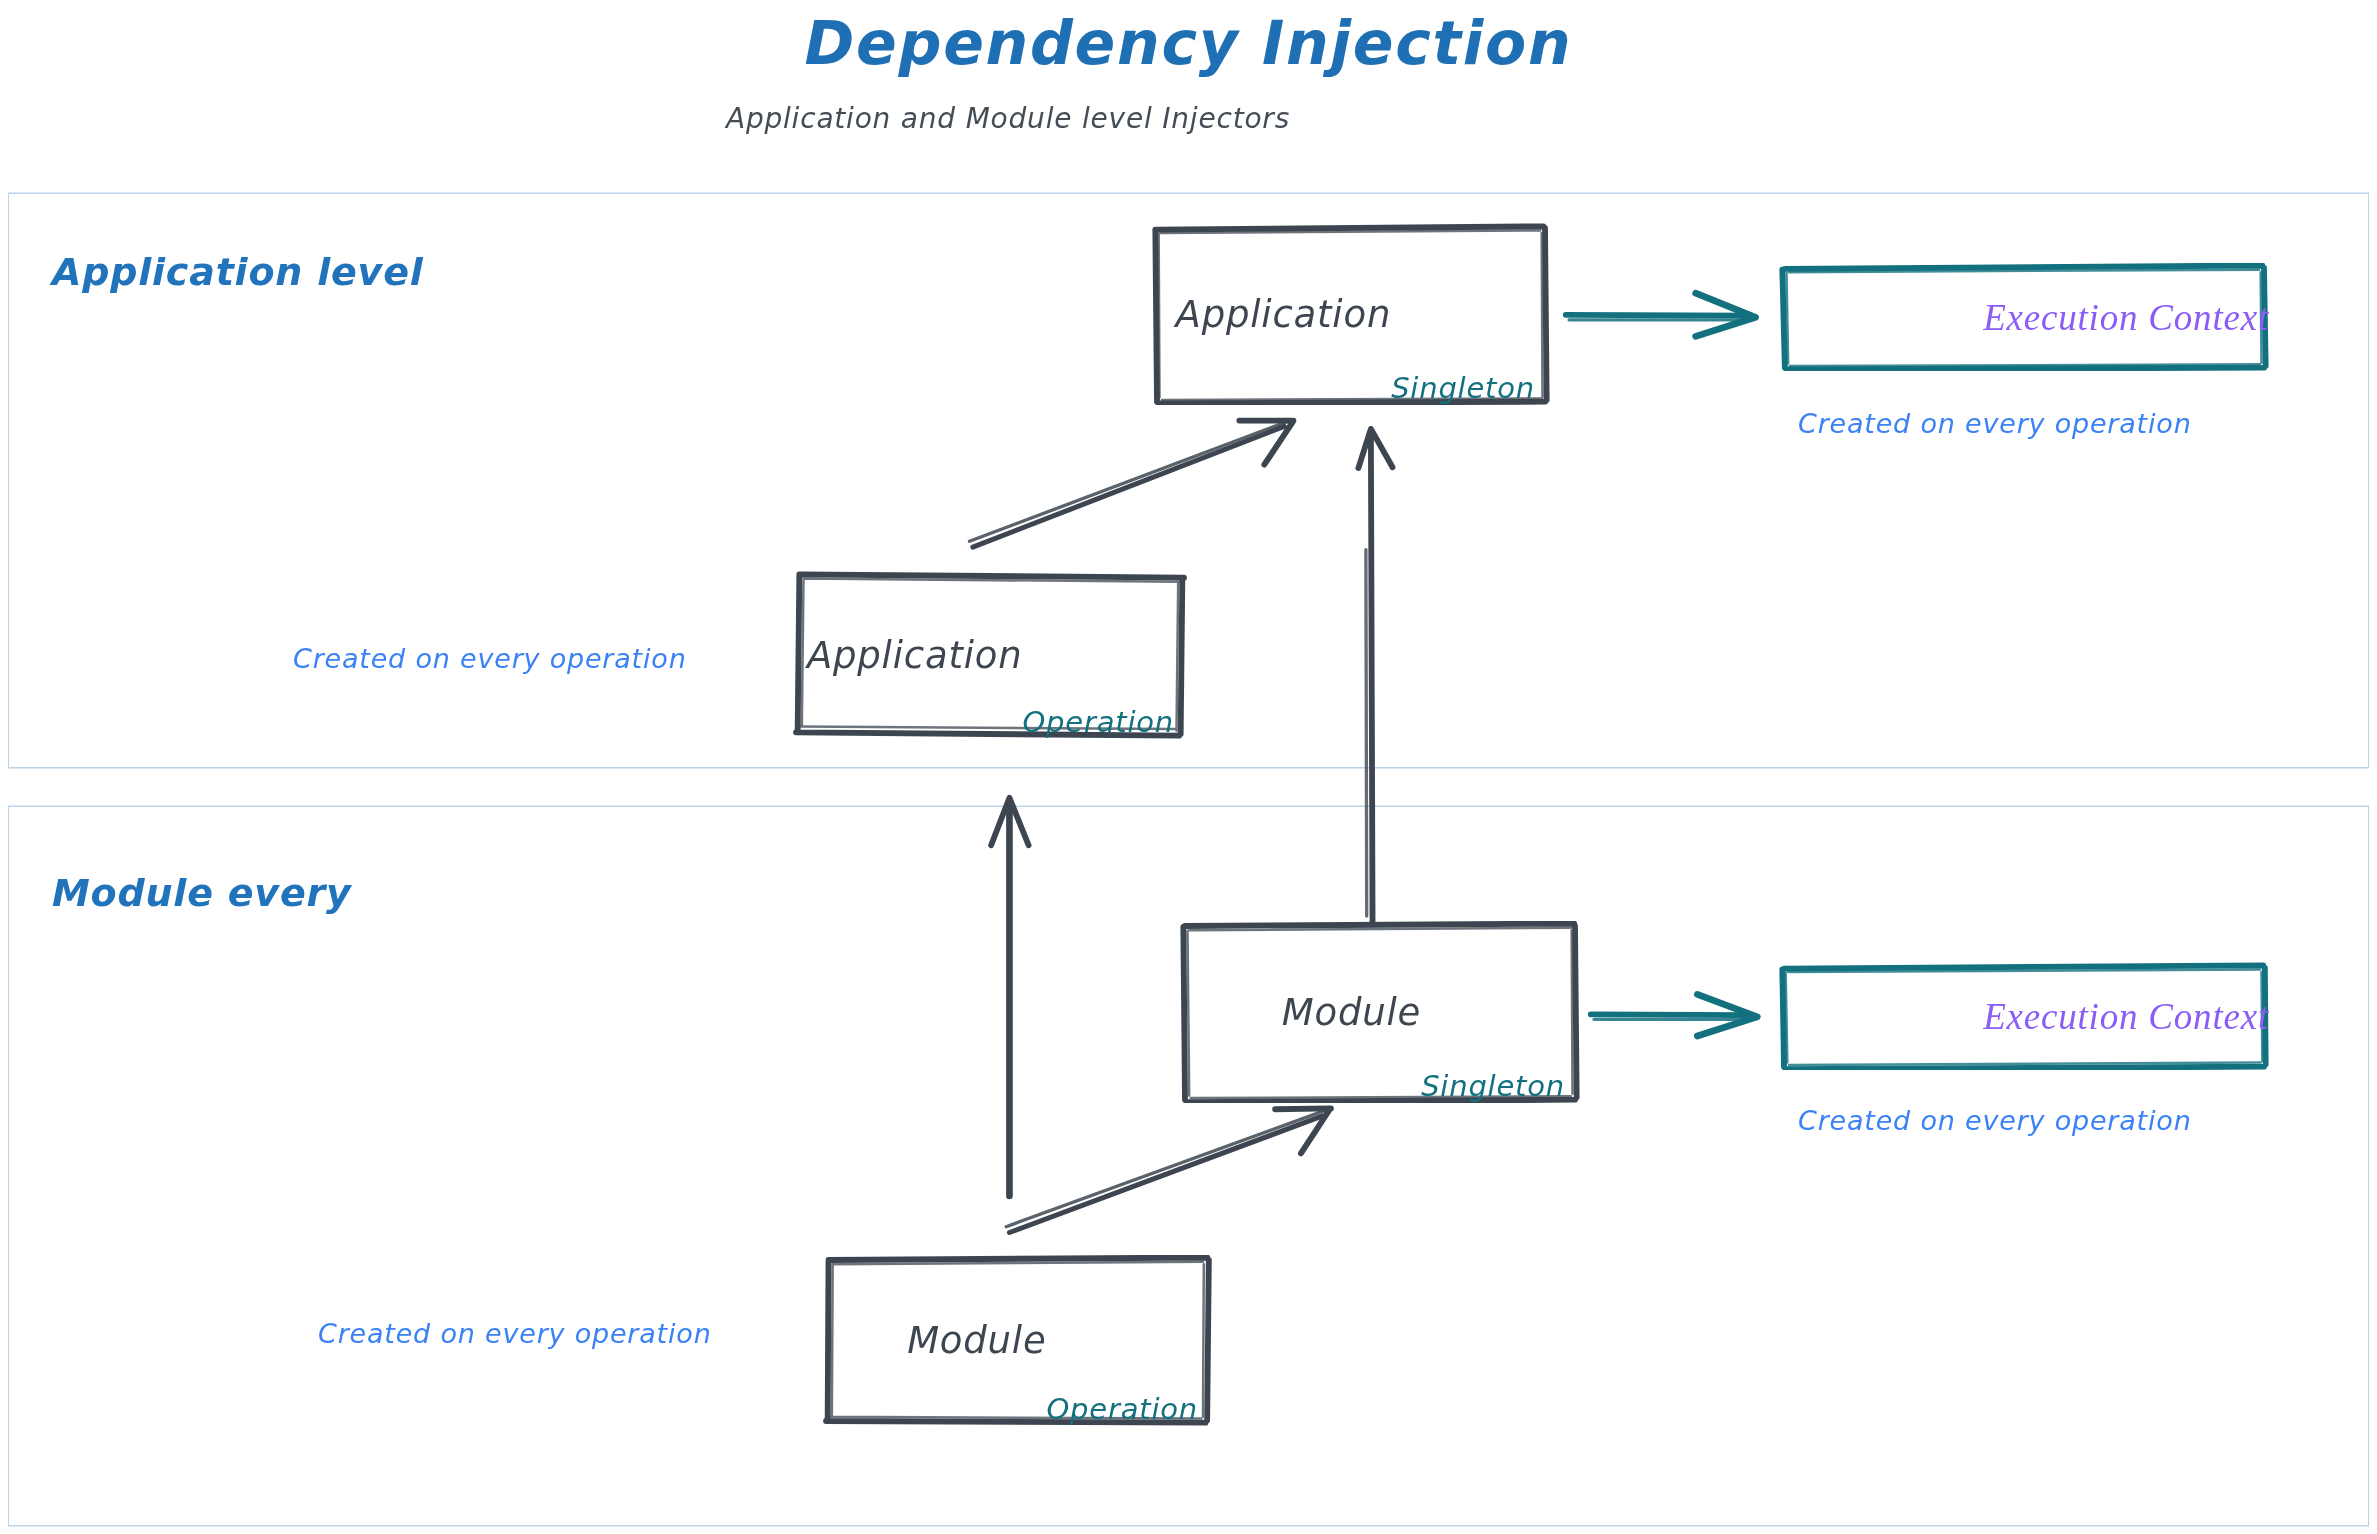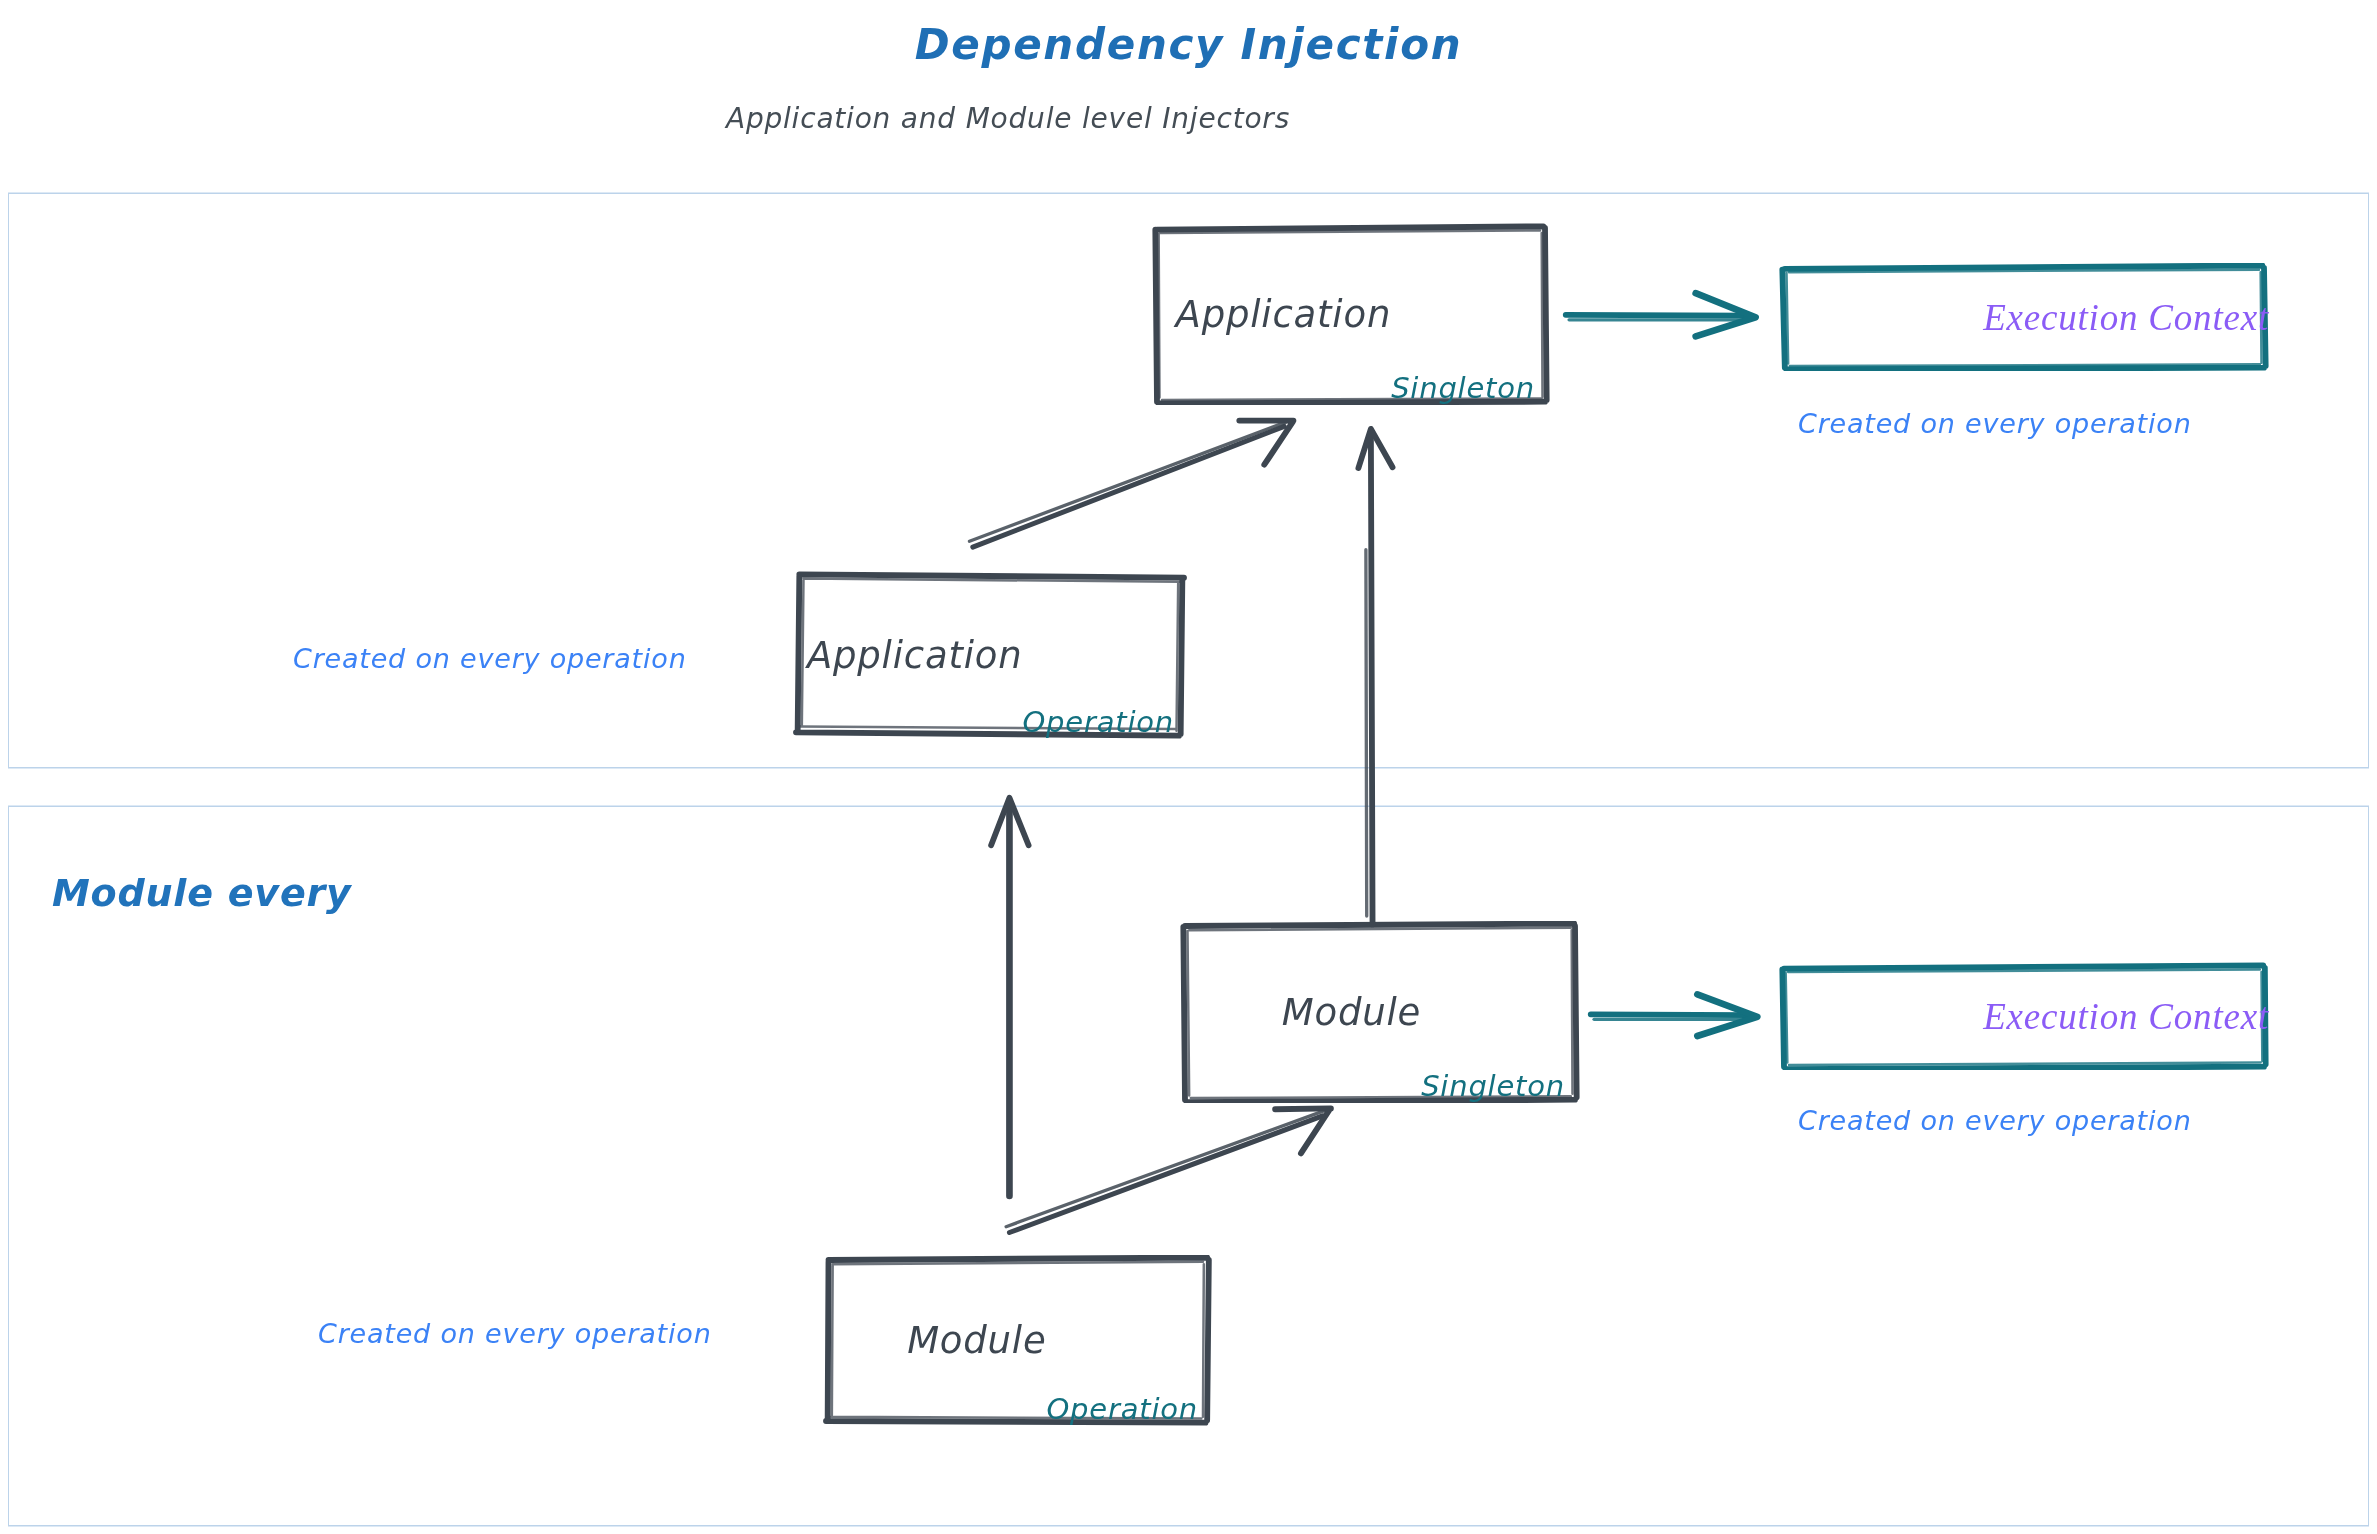--- a/index.html
+++ b/index.html
@@ -17,26 +17,25 @@
     background: #ffffff;
     overflow: hidden;
   }
   .abs { position: absolute; }
 
   
   .title {
     left: 0; top: 8.3px; width: 2377px;
     text-align: center;
     font-family: "DejaVu Sans", sans-serif;
-    font-size: 42px;
+    font-size: 60px;
     font-weight: 600;
     letter-spacing: 1.7px;
     color: #1f6fb5;
     font-style: italic;
-    margin-top: 12px;
   }
   .subtitle {
     left: 0; top: 102px; width: 2016px;
     text-align: center;
     font-family: "DejaVu Sans", sans-serif;
     font-size: 28px;
     color: #444d55;
     font-style: italic;
     letter-spacing: 0.8px;
   }
@@ -113,20 +112,21 @@
 </style>
 </head>
 <body>
 
 <div id="canvas">
 
   <div class="abs title">Dependency Injection</div>
   <div class="abs subtitle">Application and Module level Injectors</div>
 
   <div class="abs level-frame" style="left:8.3px; top:193px; width:2359px; height:573px;"></div>
+  <div class="abs level-label" style="left:52px; top:250px;">Application level</div>
 
   <div class="abs sketch-box" style="left:1152px; top:223px; width:398px; height:182px;">
     <svg viewBox="0 0 478 218" preserveAspectRatio="none">
       <path d="M6 8 L470 4 M472 6 L474 212 M472 214 L8 216 M6 214 L4 8" fill="none" stroke="#3d4650" stroke-width="7" stroke-linecap="round"></path>
       <path d="M10 12 L466 9 M468 12 L469 208 M468 210 L12 212 M9 209 L8 13" fill="none" stroke="#3d4650" stroke-width="3" stroke-linecap="round" opacity="0.75"></path>
     </svg>
     <div class="box-inner">
       <span class="box-title">Application</span>
       <span class="box-scope">Singleton</span>
     </div>

